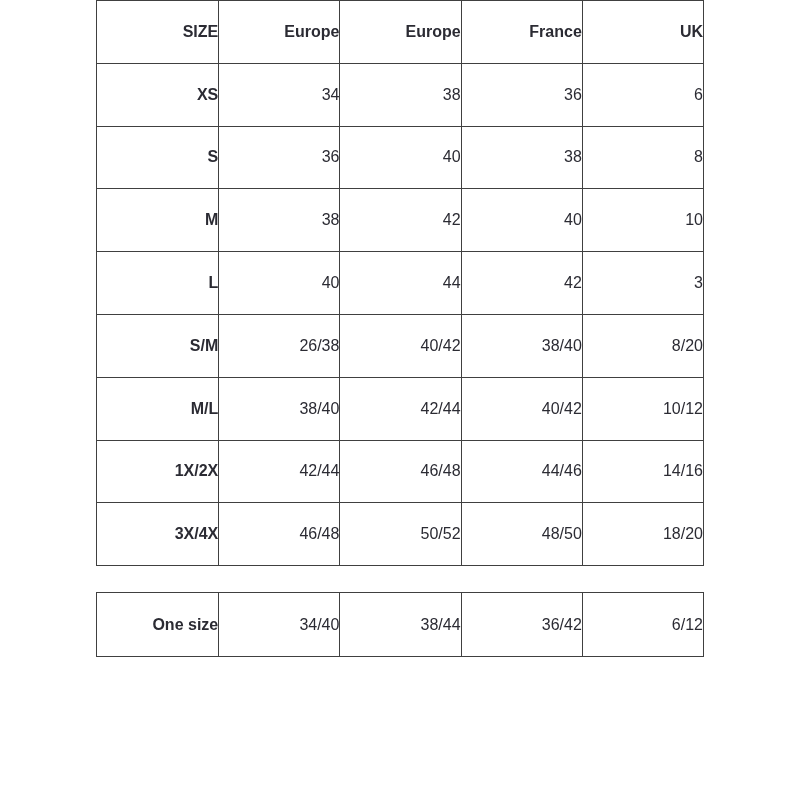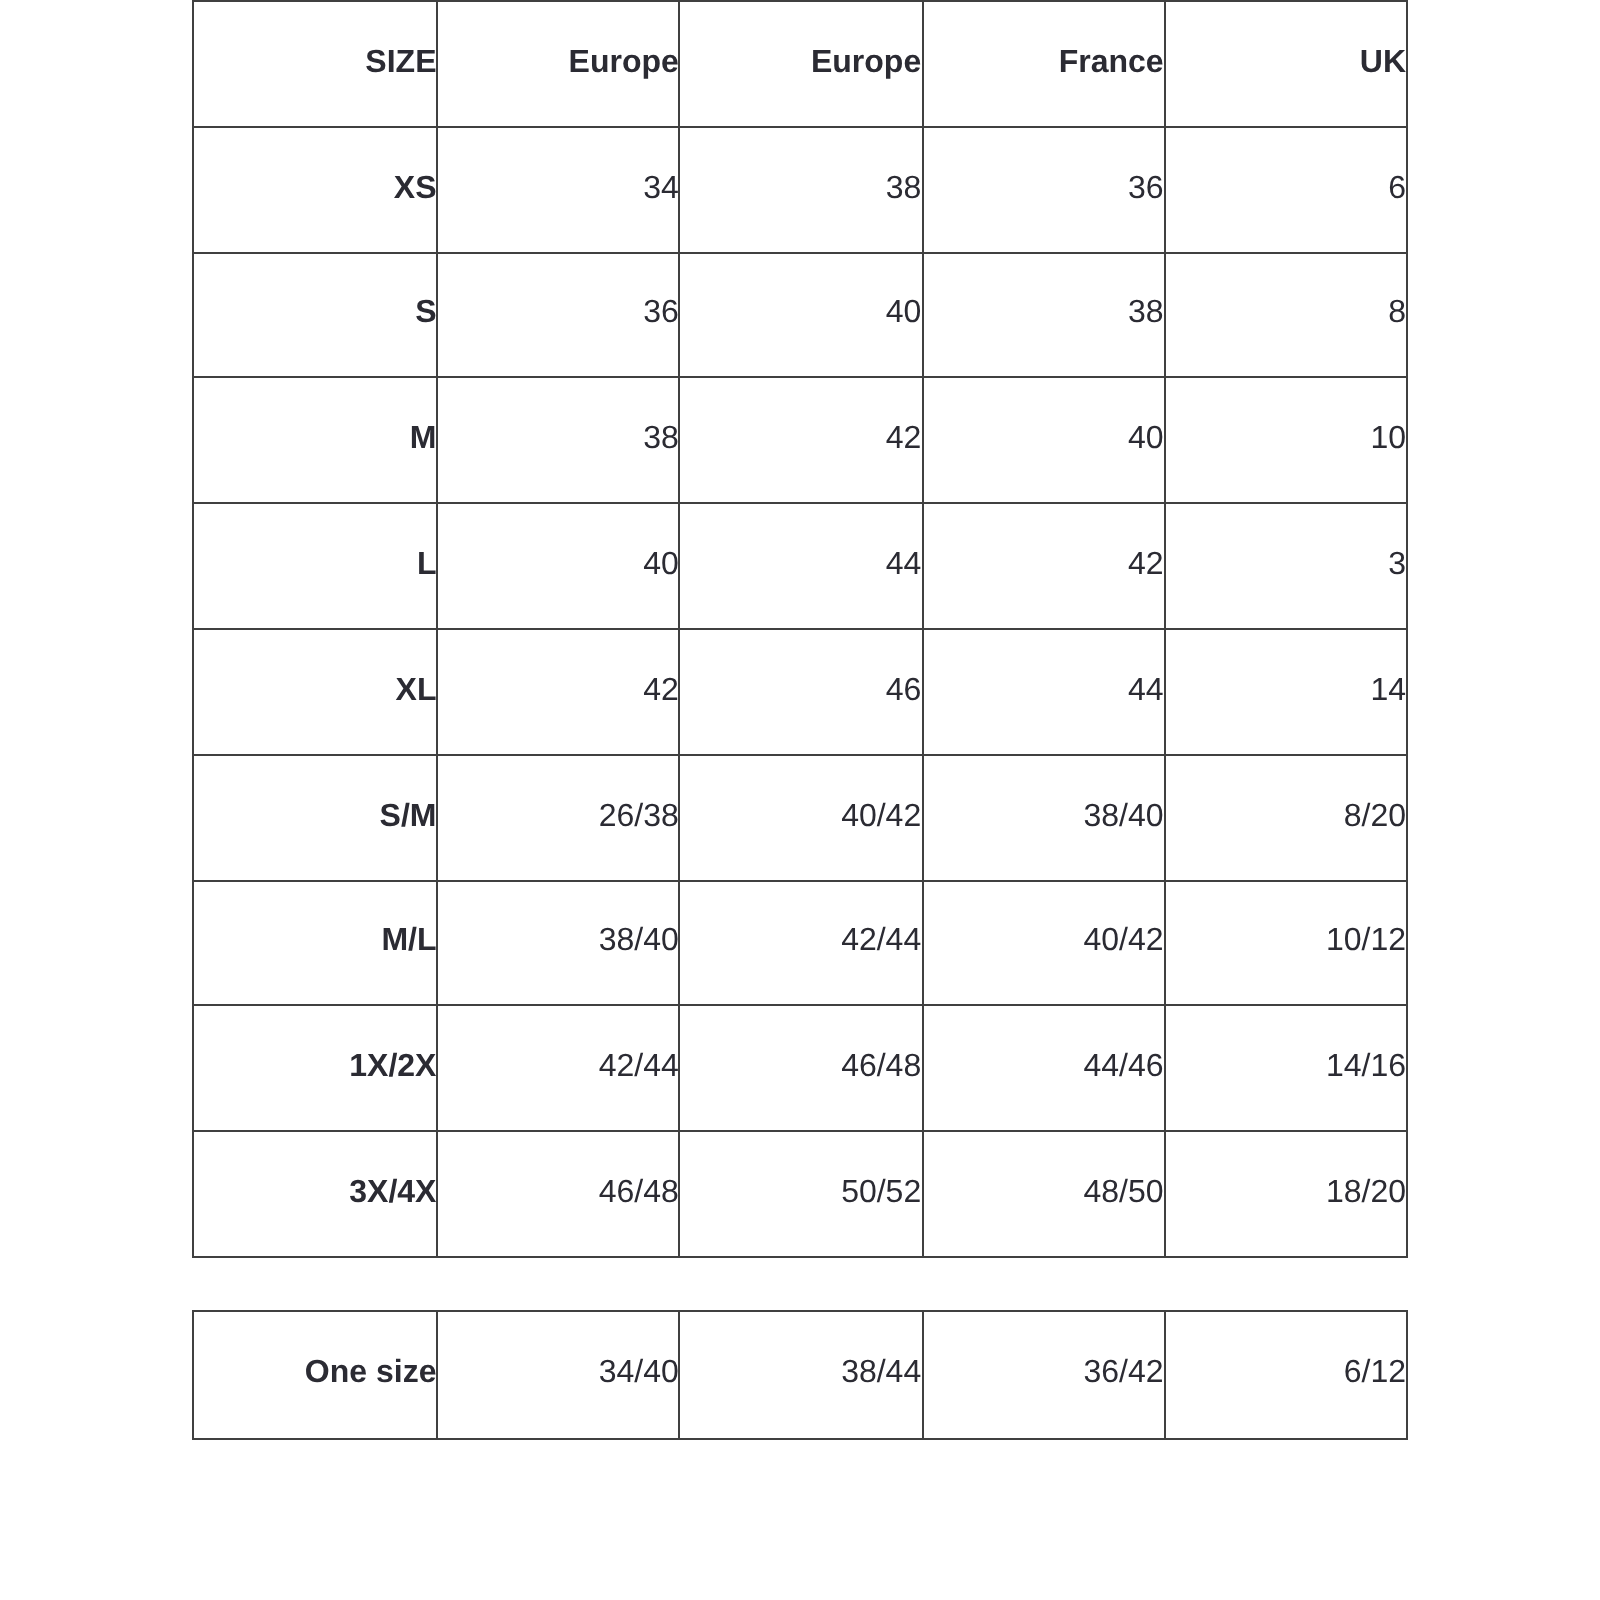--- a/index.html
+++ b/index.html
@@ -109,27 +109,20 @@
         <td>10</td>
       </tr>
       <tr>
         <td class="label-cell">L</td>
         <td>40</td>
         <td>44</td>
         <td>42</td>
         <td>3</td>
       </tr>
       <tr>
-        <td class="label-cell">XL</td>
-        <td>42</td>
-        <td>46</td>
-        <td>44</td>
-        <td>14</td>
-      </tr>
-      <tr>
         <td class="label-cell">S/M</td>
         <td>26/38</td>
         <td>40/42</td>
         <td>38/40</td>
         <td>8/20</td>
       </tr>
       <tr>
         <td class="label-cell">M/L</td>
         <td>38/40</td>
         <td>42/44</td>

